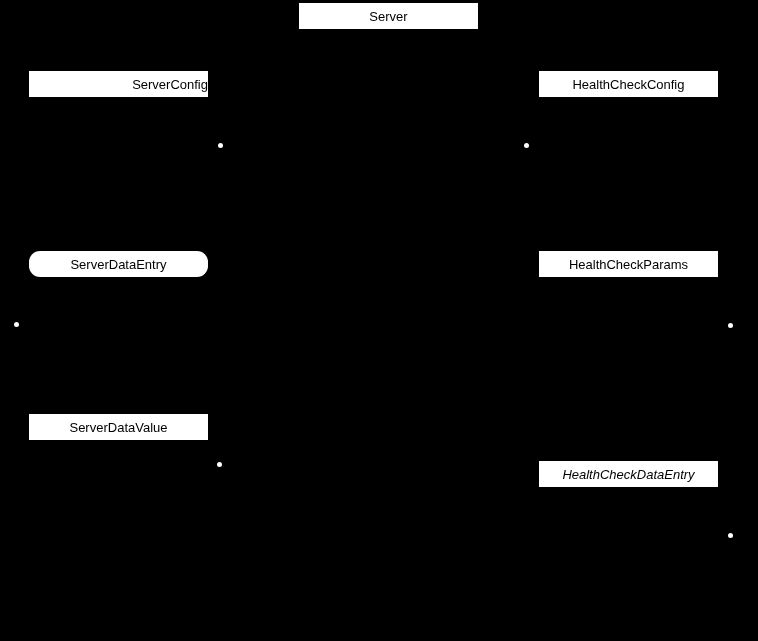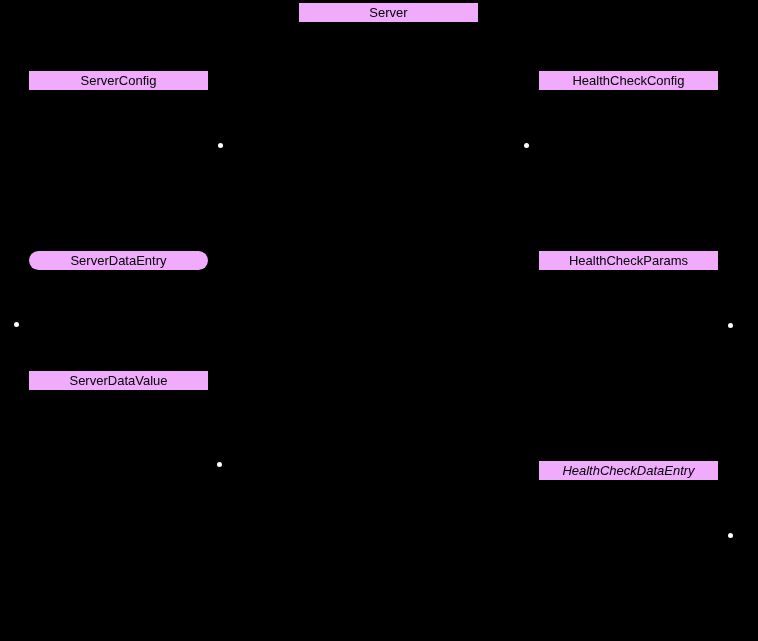--- a/index.html
+++ b/index.html
@@ -11,42 +11,42 @@
     position: relative;
     width: 758px;
     height: 641px;
     background: #000000;
     overflow: hidden;
     font-family: "Liberation Sans", sans-serif;
   }
   .node {
     position: absolute;
     width: 179px;
-    height: 19px;
-    background: #f0abfc;
+    height: 26px;
+    background: #ffffff;
     color: #000000;
     display: flex;
     align-items: center;
     justify-content: center;
     box-sizing: border-box;
   }
   .node-label {
     font-size: 13px;
     font-weight: 400;
     line-height: 1;
     color: #000000;
     white-space: nowrap;
   }
   
   .n-server                { left: 299px; top: 3px; }
-  .n-server-config         { left: 29px;  top: 71px; }
+  .n-server-config         { left: 29px;  top: 71px; justify-content: flex-end; }
   .n-health-check-config   { left: 539px; top: 71px; }
   .n-server-data-entry     { left: 29px;  top: 251px; border-radius: 11px; }
   .n-health-check-params   { left: 539px; top: 251px; align-items: center; }
-  .n-server-data-value     { left: 29px;  top: 371px; }
+  .n-server-data-value     { left: 29px;  top: 414px; }
   .n-health-check-data-entry { left: 539px; top: 461px; font-style: italic; }
 
   .dot {
     position: absolute;
     width: 5px;
     height: 5px;
     border-radius: 50%;
     background: #ffffff;
   }
   .d1 { left: 218px; top: 143px; }

